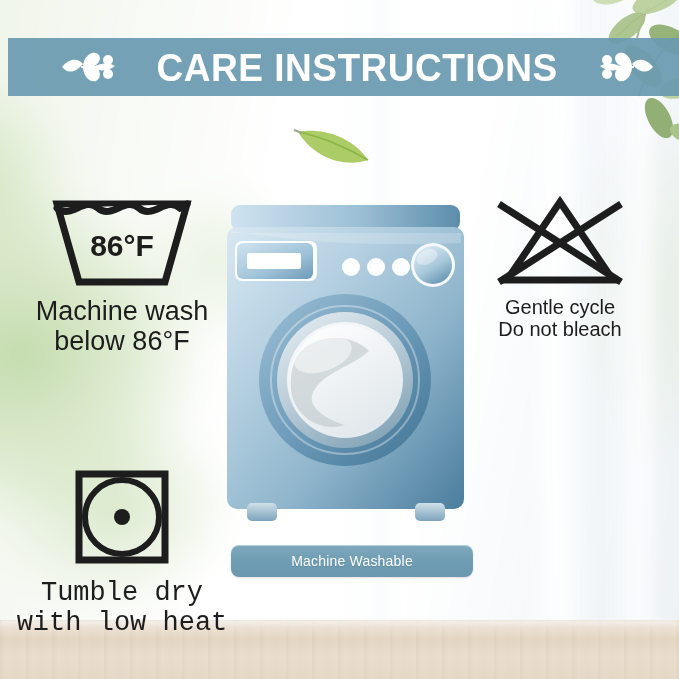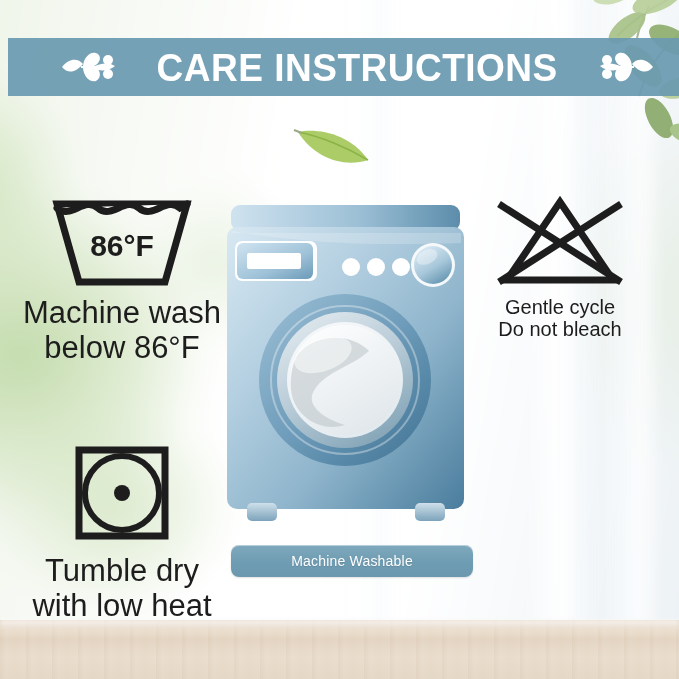--- a/index.html
+++ b/index.html
@@ -116,28 +116,28 @@
     flex-direction: column;
     align-items: center;
   }
   .cell-icon {
     display: block;
   }
   .cell-caption {
     margin-top: 6px;
     text-align: center;
     color: #1d1d1d;
-    font-size: 31px;
+    font-size: 27px;
     line-height: 1.12;
     white-space: pre-line;
   }
 
   .cell-wash     { left: 12px;  top: 190px; width: 220px; }
   .cell-bleach   { left: 448px; top: 190px; width: 224px; }
-  .cell-dry      { left: 12px;  top: 440px; width: 220px; }
+  .cell-dry      { left: 12px;  top: 464px; width: 220px; font-family: Liberation Mono, monospace; }
   .cell-iron     { left: 448px; top: 440px; width: 224px; }
 
   .cell-bleach .cell-caption,
   .cell-iron .cell-caption { font-size: 20px; }
 
   
   .machine {
     position: absolute;
     left: 223px;
     top: 203px;

